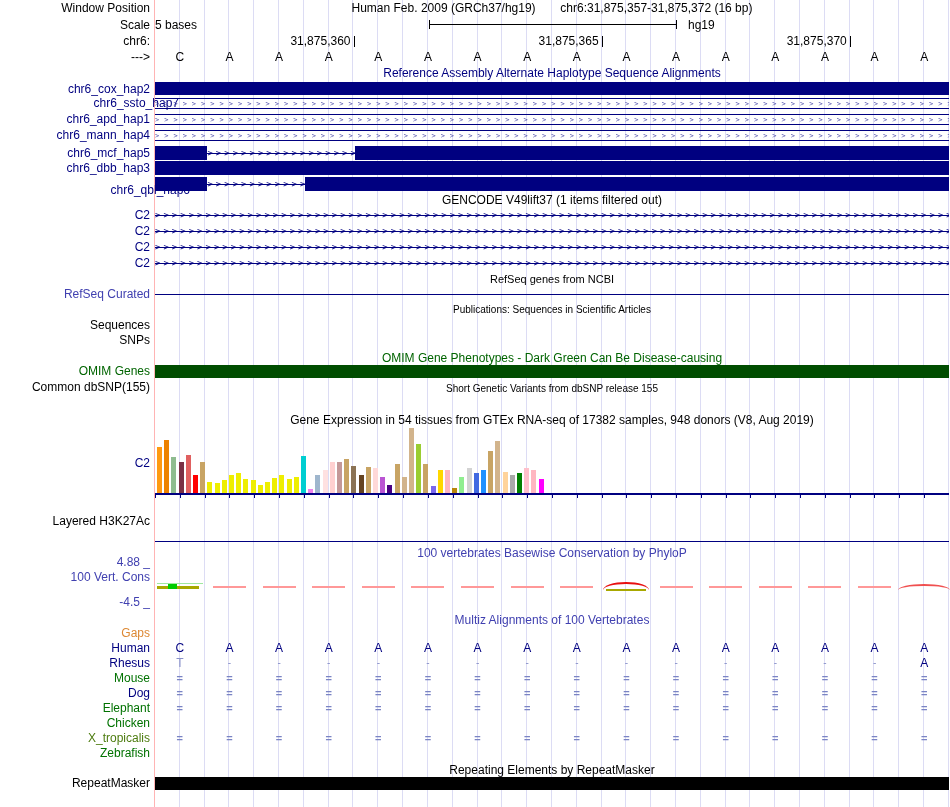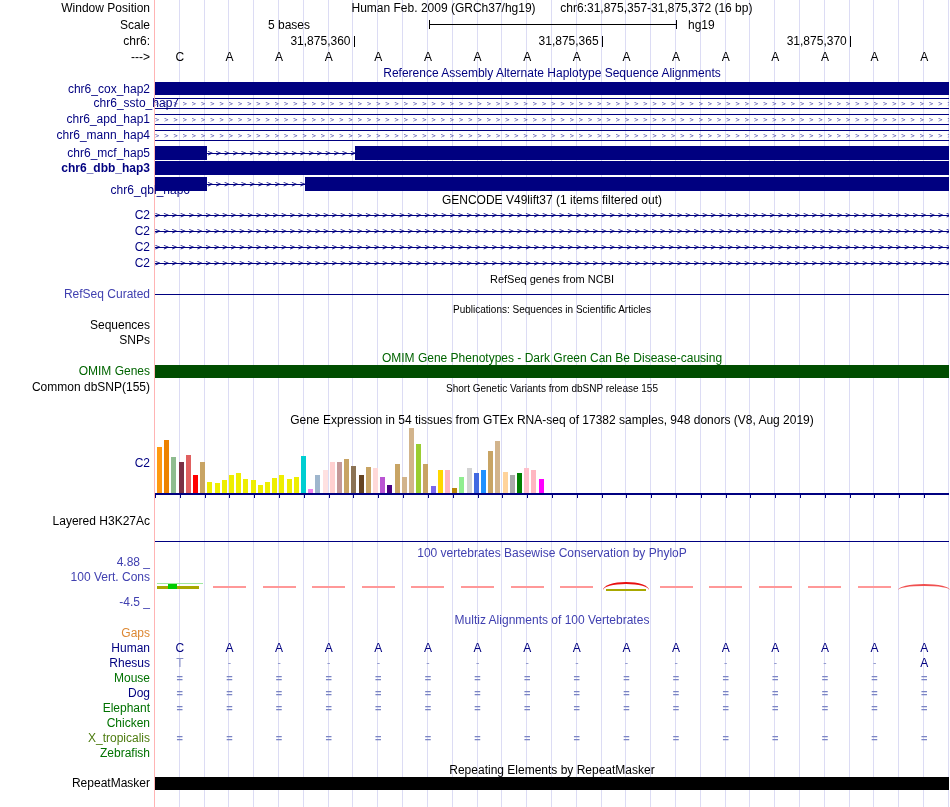--- a/index.html
+++ b/index.html
@@ -40,21 +40,21 @@
   <div style="position:absolute;left:154px;top:0;width:1px;height:807px;background:#ffb4b4"></div>
 
   <div class="lbl" style="top:2px">Window Position</div>
   <div class="title" style="top:2px">
     <span>Human Feb. 2009 (GRCh37/hg19)</span>
     <span style="display:inline-block;width:18px"></span>
     <span>chr6:31,875,357-31,875,372 (16 bp)</span>
   </div>
 
   <div class="lbl" style="top:19px">Scale</div>
-  <div style="position:absolute;left:155px;top:19px;width:268px;text-align:center;line-height:12px">5 bases</div>
+  <div style="position:absolute;left:155px;top:19px;width:268px;text-align:left;line-height:12px">5 bases</div>
   <div class="vtick" style="left:429px;top:20px;height:9px"></div>
   <div style="position:absolute;left:430px;top:24px;width:246px;height:1px;background:#000"></div>
   <div class="vtick" style="left:676px;top:20px;height:9px"></div>
   <div style="position:absolute;left:688px;top:19px;line-height:12px">hg19</div>
 
   <div class="lbl" style="top:35px">chr6:</div>
   <div class="lbl" style="top:51px">---&gt;</div>
 
   <div class="title navy" style="top:67px">Reference Assembly Alternate Haplotype Sequence Alignments</div>
 
@@ -327,21 +327,21 @@
       <div class="dband" style="left: 155px; top: 98px; width: 794px; height: 8px;">&gt;&gt;&gt;&gt;&gt;&gt;&gt;&gt;&gt;&gt;&gt;&gt;&gt;&gt;&gt;&gt;&gt;&gt;&gt;&gt;&gt;&gt;&gt;&gt;&gt;&gt;&gt;&gt;&gt;&gt;&gt;&gt;&gt;&gt;&gt;&gt;&gt;&gt;&gt;&gt;&gt;&gt;&gt;&gt;&gt;&gt;&gt;&gt;&gt;&gt;&gt;&gt;&gt;&gt;&gt;&gt;&gt;&gt;&gt;&gt;&gt;&gt;&gt;&gt;&gt;&gt;&gt;&gt;&gt;&gt;&gt;&gt;&gt;&gt;&gt;&gt;&gt;&gt;&gt;&gt;&gt;&gt;&gt;&gt;&gt;&gt;&gt;&gt;&gt;&gt;&gt;&gt;&gt;&gt;&gt;&gt;&gt;&gt;&gt;&gt;&gt;&gt;&gt;&gt;&gt;&gt;&gt;&gt;&gt;&gt;&gt;&gt;&gt;&gt;&gt;&gt;&gt;&gt;&gt;&gt;</div>
       <div class="lbl navy" style="top: 113px;">chr6_apd_hap1</div>
       <div class="dband" style="left: 155px; top: 114px; width: 794px; height: 8px;">&gt;&gt;&gt;&gt;&gt;&gt;&gt;&gt;&gt;&gt;&gt;&gt;&gt;&gt;&gt;&gt;&gt;&gt;&gt;&gt;&gt;&gt;&gt;&gt;&gt;&gt;&gt;&gt;&gt;&gt;&gt;&gt;&gt;&gt;&gt;&gt;&gt;&gt;&gt;&gt;&gt;&gt;&gt;&gt;&gt;&gt;&gt;&gt;&gt;&gt;&gt;&gt;&gt;&gt;&gt;&gt;&gt;&gt;&gt;&gt;&gt;&gt;&gt;&gt;&gt;&gt;&gt;&gt;&gt;&gt;&gt;&gt;&gt;&gt;&gt;&gt;&gt;&gt;&gt;&gt;&gt;&gt;&gt;&gt;&gt;&gt;&gt;&gt;&gt;&gt;&gt;&gt;&gt;&gt;&gt;&gt;&gt;&gt;&gt;&gt;&gt;&gt;&gt;&gt;&gt;&gt;&gt;&gt;&gt;&gt;&gt;&gt;&gt;&gt;&gt;&gt;&gt;&gt;&gt;&gt;</div>
       <div class="lbl navy" style="top: 129px;">chr6_mann_hap4</div>
       <div class="dband" style="left: 155px; top: 130px; width: 794px; height: 8px;">&gt;&gt;&gt;&gt;&gt;&gt;&gt;&gt;&gt;&gt;&gt;&gt;&gt;&gt;&gt;&gt;&gt;&gt;&gt;&gt;&gt;&gt;&gt;&gt;&gt;&gt;&gt;&gt;&gt;&gt;&gt;&gt;&gt;&gt;&gt;&gt;&gt;&gt;&gt;&gt;&gt;&gt;&gt;&gt;&gt;&gt;&gt;&gt;&gt;&gt;&gt;&gt;&gt;&gt;&gt;&gt;&gt;&gt;&gt;&gt;&gt;&gt;&gt;&gt;&gt;&gt;&gt;&gt;&gt;&gt;&gt;&gt;&gt;&gt;&gt;&gt;&gt;&gt;&gt;&gt;&gt;&gt;&gt;&gt;&gt;&gt;&gt;&gt;&gt;&gt;&gt;&gt;&gt;&gt;&gt;&gt;&gt;&gt;&gt;&gt;&gt;&gt;&gt;&gt;&gt;&gt;&gt;&gt;&gt;&gt;&gt;&gt;&gt;&gt;&gt;&gt;&gt;&gt;&gt;&gt;</div>
       <div class="lbl navy" style="top: 147px;">chr6_mcf_hap5</div>
       <div class="navybar" style="left: 155px; top: 146px; width: 52.404px; height: 14px;"></div>
       <div class="hline" style="left: 207.404px; top: 153px; width: 147.684px;"></div>
       <div class="chevrow" style="left: 207.404px; top: 148px; width: 147.684px;">&gt;&gt;&gt;&gt;&gt;&gt;&gt;&gt;&gt;&gt;&gt;&gt;&gt;&gt;&gt;&gt;&gt;&gt;&gt;&gt;&gt;&gt;&gt;&gt;&gt;&gt;&gt;&gt;&gt;&gt;&gt;&gt;&gt;&gt;&gt;&gt;&gt;&gt;&gt;&gt;</div>
       <div class="navybar" style="left: 355.088px; top: 146px; width: 593.912px; height: 14px;"></div>
-      <div class="lbl navy" style="top: 162px; font-weight: bold;">chr6_dbb_hap3</div>
+      <div class="lbl navy" style="top: 162px;">chr6_dbb_hap3</div>
       <div class="navybar" style="left: 155px; top: 161px; width: 794px; height: 14px;"></div>
       <div class="lbl navy" style="top: 184px; padding-left: 40px;">chr6_qbl_hap6</div>
       <div class="navybar" style="left: 155px; top: 177px; width: 52.404px; height: 14px;"></div>
       <div class="hline" style="left: 207.404px; top: 184px; width: 97.662px;"></div>
       <div class="chevrow" style="left: 207.404px; top: 179px; width: 97.662px;">&gt;&gt;&gt;&gt;&gt;&gt;&gt;&gt;&gt;&gt;&gt;&gt;&gt;&gt;&gt;&gt;&gt;&gt;&gt;&gt;&gt;&gt;&gt;&gt;&gt;&gt;&gt;&gt;&gt;&gt;&gt;&gt;&gt;&gt;&gt;&gt;&gt;&gt;&gt;&gt;</div>
       <div class="navybar" style="left: 305.066px; top: 177px; width: 643.934px; height: 14px;"></div>
     </div>
   <div id="gencode">
       <div class="lbl navy" style="top: 209px;">C2</div>
       <div class="hline" style="left: 155px; top: 215px; width: 794px;"></div>

